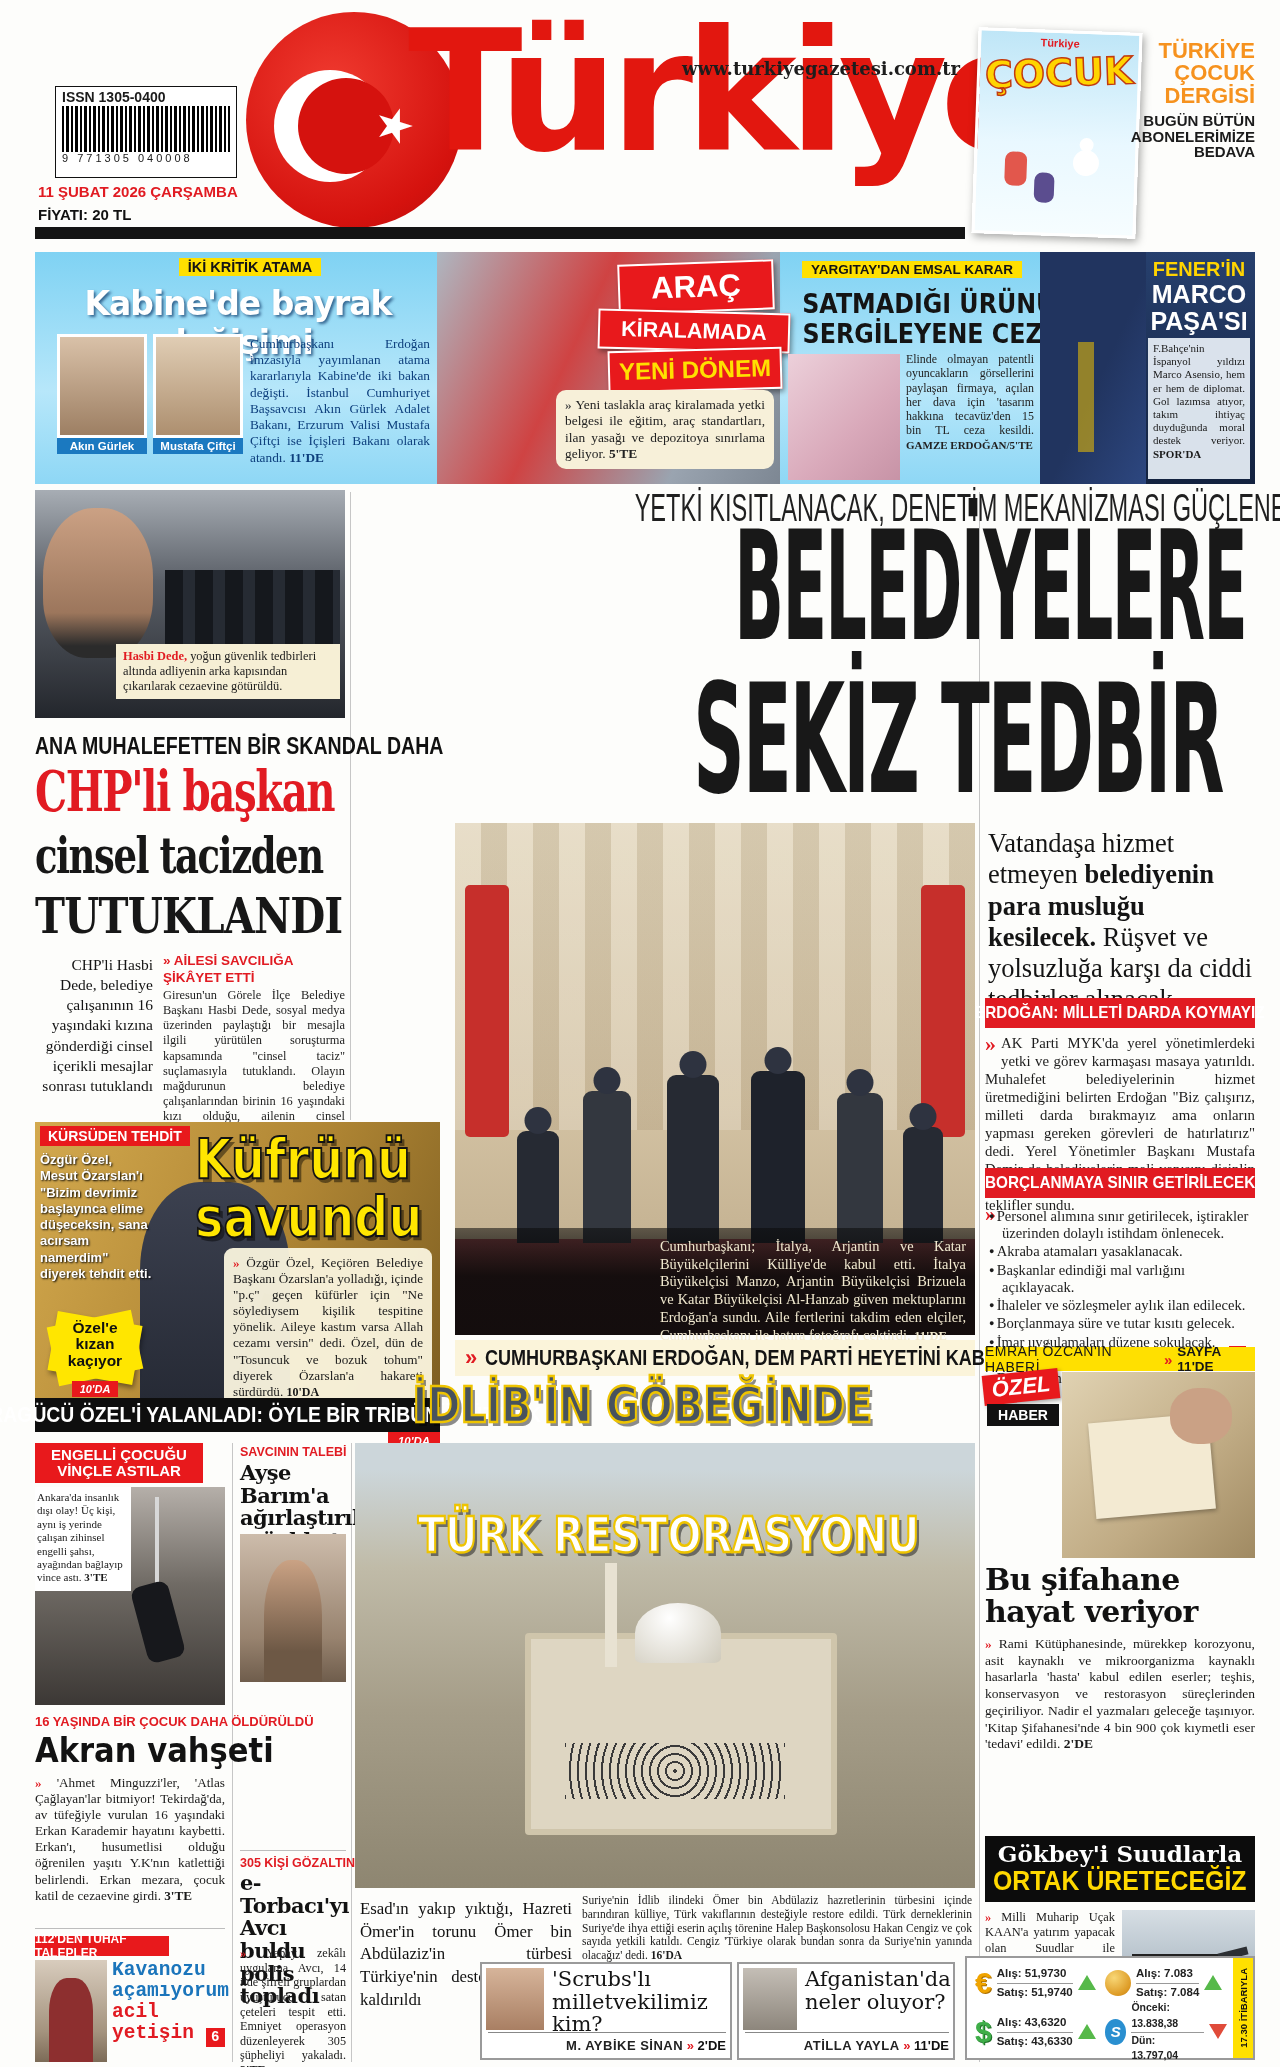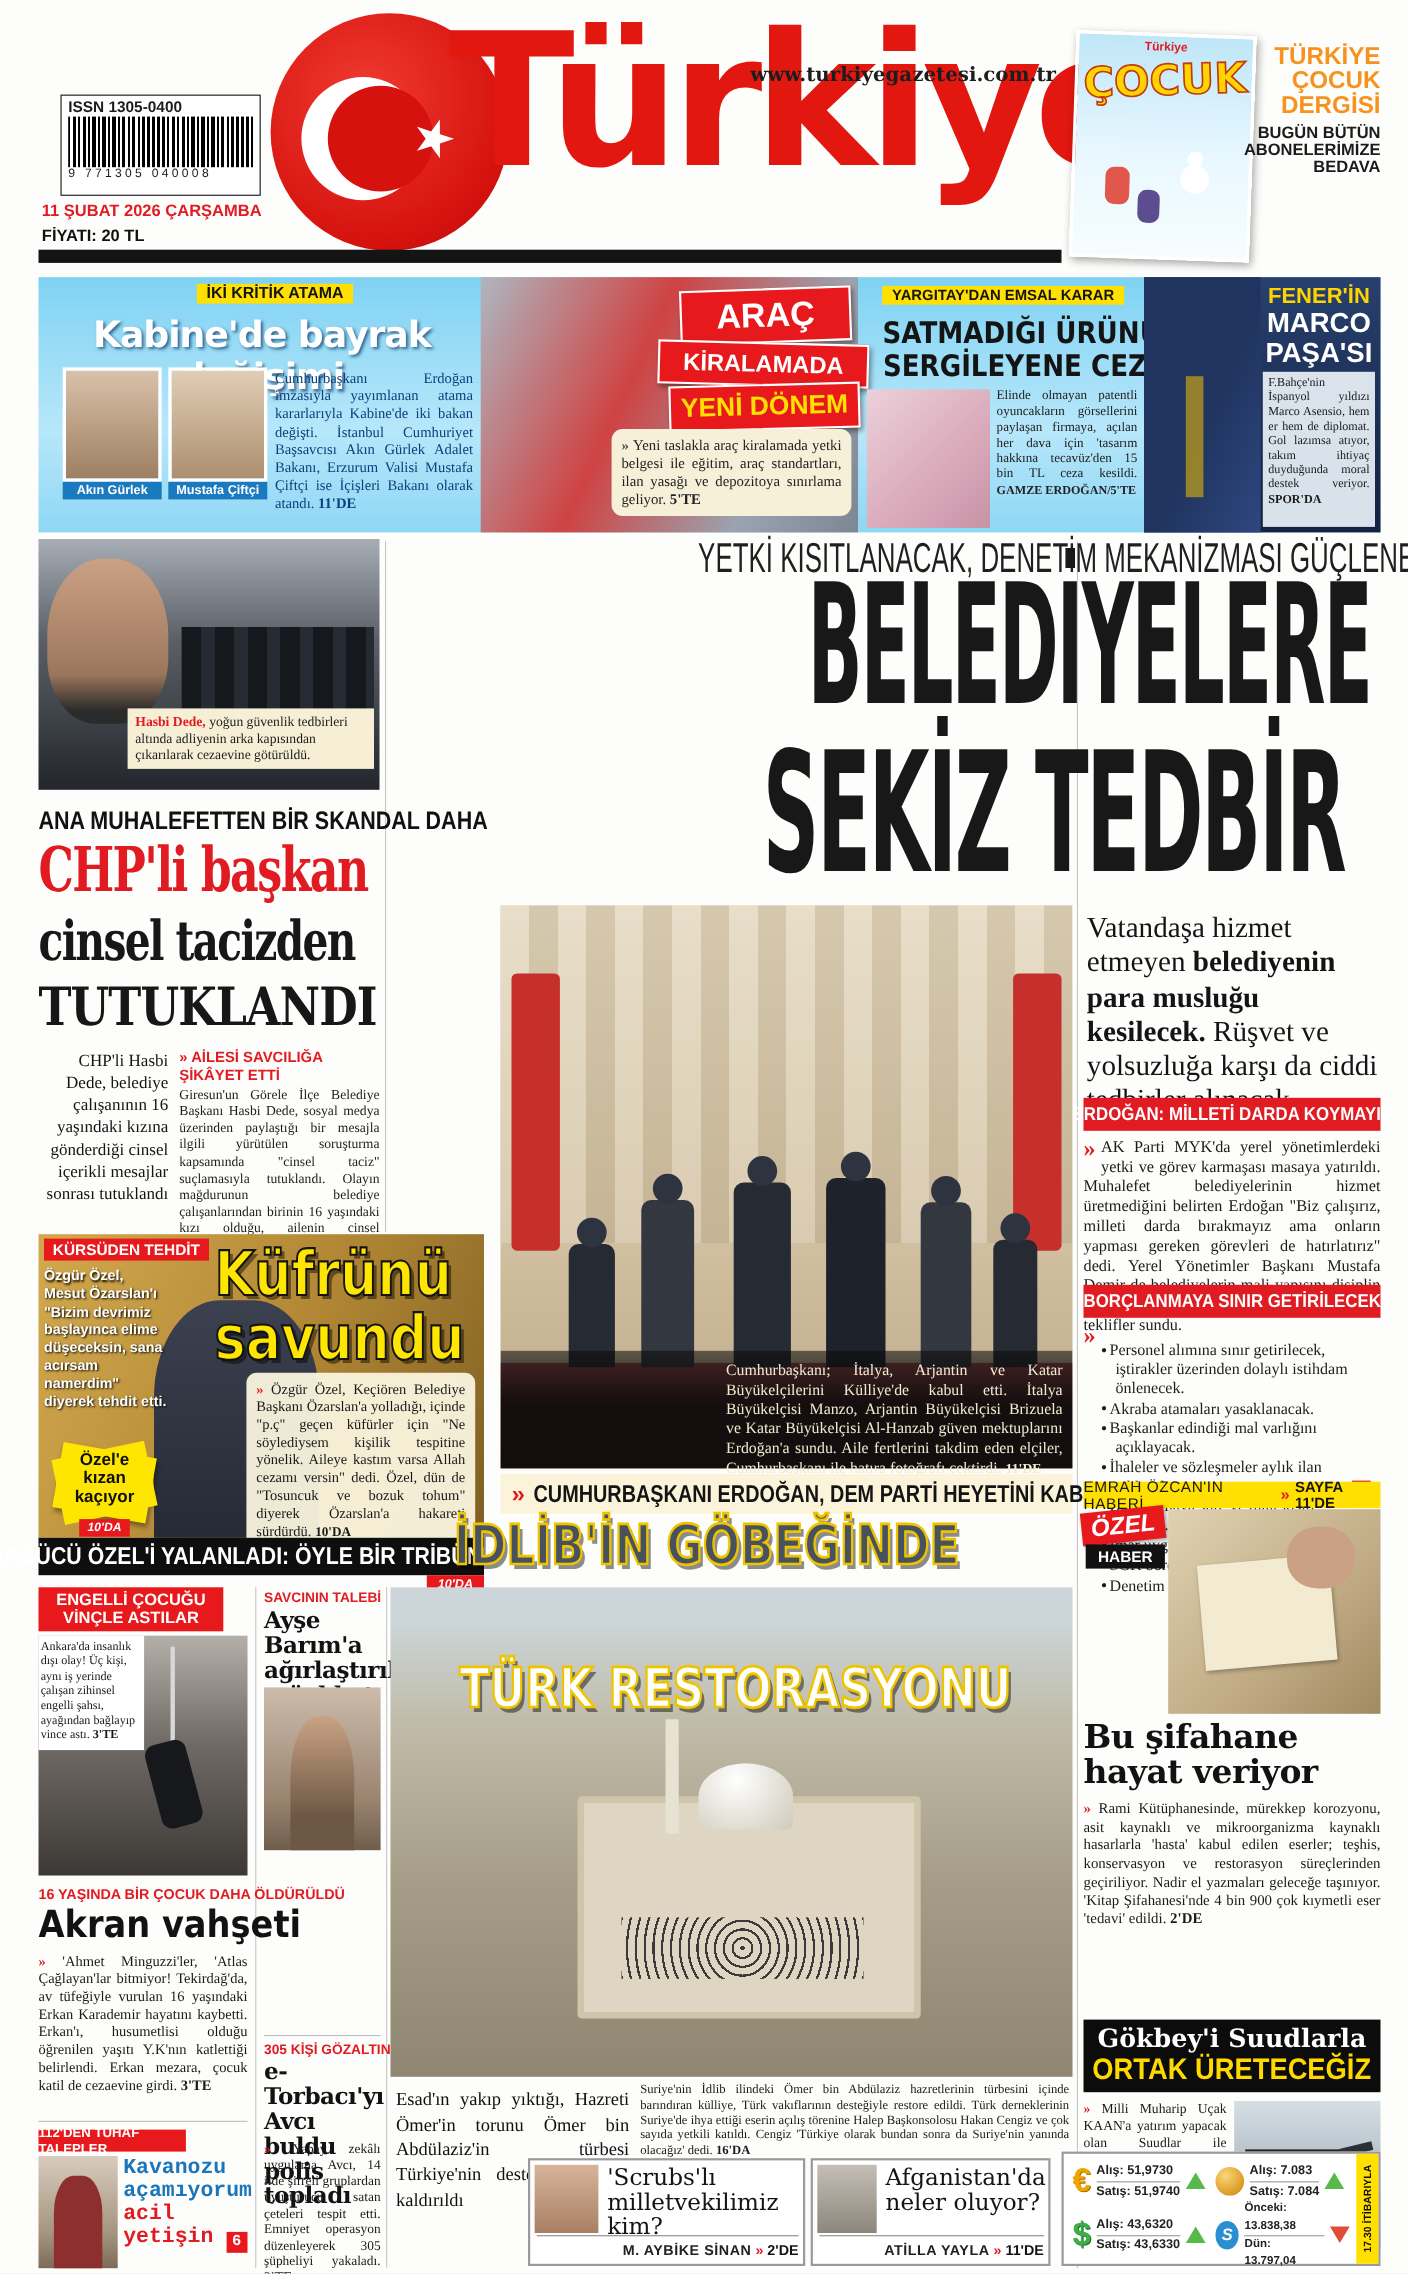--- a/index.html
+++ b/index.html
@@ -14,21 +14,21 @@
   .cond{display:inline-block;white-space:nowrap;transform:scaleX(var(--sx,.8))}
   .condL{display:inline-block;white-space:nowrap;transform:scaleX(var(--sx,.8));transform-origin:left center}
   .kicky{background:#ffe000;color:#141414;font-weight:bold;display:inline-block;padding:1px 9px}
   .redbox{background:#e8191c;color:#fff;font-weight:bold;display:flex;align-items:center;justify-content:center}
   .bar-red{background:#e11b22;color:#fff;font-weight:bold;display:flex;align-items:center;justify-content:center}
   .vline{position:absolute;width:1px;background:#c6c6c6}
   .hline{position:absolute;height:1px;background:#bdbdbd}
   .chev::before{content:"» ";color:#e11b22;font-weight:bold}
   .chevd::before{content:"» ";color:#4a4a4a;font-weight:bold}
   .bigchev{float:left;color:#e11b22;font-weight:bold;font-size:22px;line-height:20px;margin-right:5px}
-  .blist{margin:16px;padding:0}
+  .blist{margin:4px;padding:0}
   .blist li{list-style:none;margin:0 0 1px 13px;text-indent:-13px}
   .blist li::before{content:"● ";font-size:9px;position:relative;top:-2px}
   .ph{position:absolute}
   .g-crowd{background:linear-gradient(180deg,#a7adb4,#5b6068 40%,#23262c)}
   .g-hall{background:linear-gradient(180deg,#e3d7bd,#d3c2a3 55%,#bba887)}
   .g-money{background:linear-gradient(135deg,#ecd0da,#d9a9ba 60%,#c793a6)}
   .g-cars{background:linear-gradient(115deg,#aeb6c0,#cf4343 40%,#9aa4b0 75%,#7d8793)}
   .g-player{background:linear-gradient(115deg,#21345f 55%,#2d4780)}
   .g-fenerbody{background:rgba(232,240,247,.93)}
   .g-ozel{background:linear-gradient(115deg,#d3a94e,#b08634 55%,#7e5f22)}

